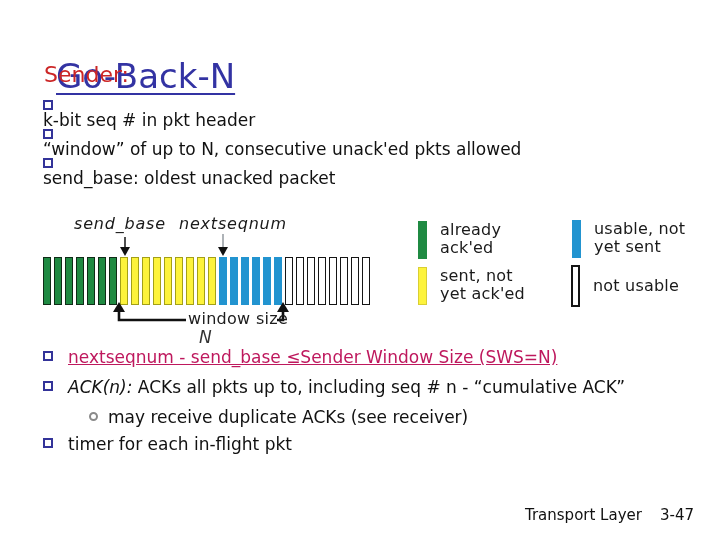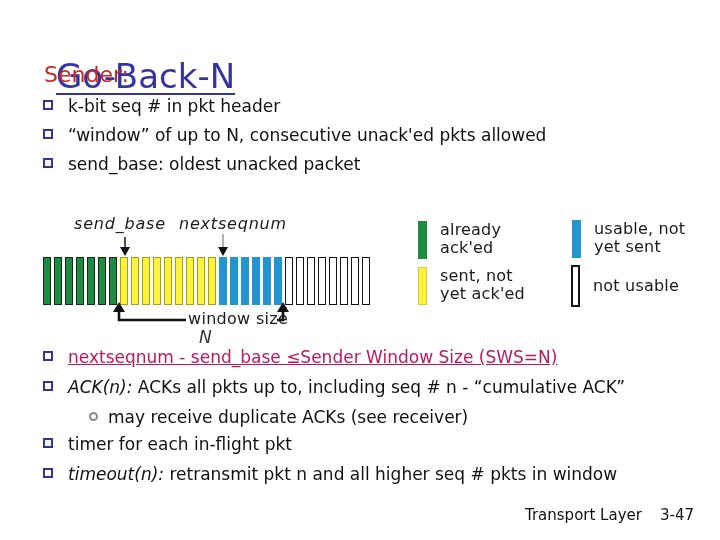--- a/index.html
+++ b/index.html
@@ -4,21 +4,21 @@
 <style>
   html,body{margin:0;padding:0;background:#fff;}
   .slide{position:relative;width:720px;height:540px;background:#ffffff;overflow:hidden;
          font-family:"DejaVu Sans","Liberation Sans",sans-serif;color:#111;}
   .title{position:absolute;left:56px;top:16px;font-size:34px;color:#3333a3;
          text-decoration:underline;text-decoration-thickness:2px;text-underline-offset:5px;margin-top:40px;}
   .sender{position:absolute;left:44px;top:62px;font-size:22px;color:#cc2626;}
   ul.blist{list-style:none;margin:0;padding:0;position:absolute;left:43px;}
   ul.top{top:96px;}
   ul.blist li{display:flex;align-items:flex-start;font-size:17px;line-height:20px;}
-  ul.top li{height:29px;}
+  ul.top li{height:29px;flex-direction:column;}
   .sq{flex:0 0 auto;width:10px;height:10px;box-sizing:border-box;border:2px solid #333399;
       margin:4px 15px 0 0;background:#fff;}
   .circ{flex:0 0 auto;width:9px;height:9px;box-sizing:border-box;border:2px solid #8a8a8a;
         border-radius:50%;margin:5px 10px 0 0;background:#fff;}
   .red{color:#be185d;text-decoration:underline;}
   .it{font-style:italic;}
   
   .dlab{position:absolute;font-size:16px;font-style:italic;color:#1a1a1a;letter-spacing:0.8px;}
   .bars{position:absolute;left:43px;top:257px;display:flex;gap:3px;}
   .bar{width:8px;height:48px;box-sizing:border-box;border:1.5px solid #111;}
@@ -150,23 +150,19 @@
       <span><span class="it">ACK(n):</span><span> ACKs all pkts up to, including seq # n - “cumulative ACK”</span></span>
     </li>
     <li class="sub">
       <span class="circ"></span>
       <span>may receive duplicate ACKs (see receiver)</span>
     </li>
     <li>
       <span class="sq"></span>
       <span>timer for each in-flight pkt</span>
     </li>
-    <li>
-      <span class="sq"></span>
-      <span><span class="it">timeout(n):</span><span> retransmit pkt n and all higher seq # pkts in window</span></span>
-    </li>
   </ul>
 
   <div class="footer">
     <span>Transport Layer</span><span class="pg">3-47</span>
   </div>
 
 </div>
 
 </body></html>

